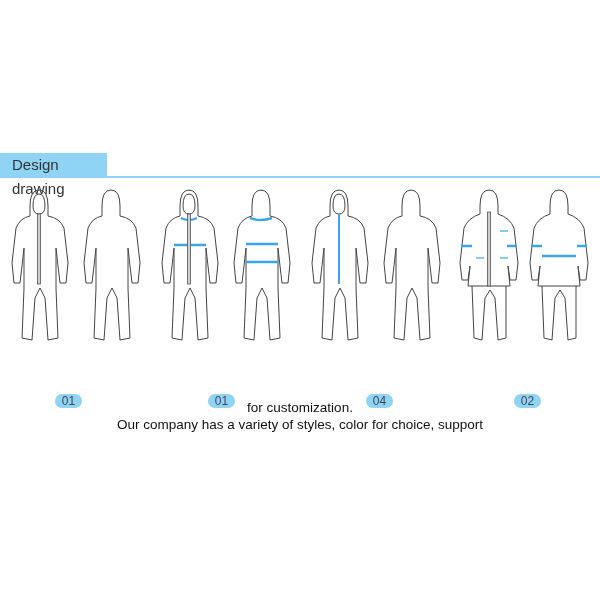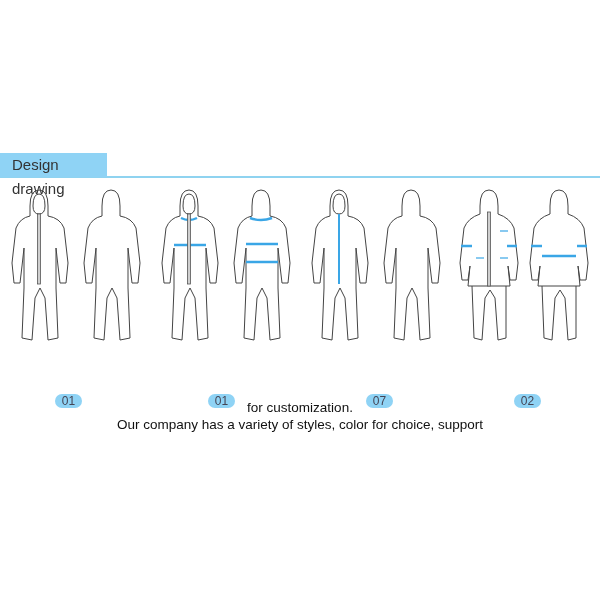--- a/index.html
+++ b/index.html
@@ -64,21 +64,21 @@
     <g class="suit">
       <path d="M30 18 Q30 2 39 2 Q48 2 48 18 L48 28 Q60 30 64 40 L68 75 L66 95 L60 95 L58 78 L56 60 L56 100 L58 150 L48 152 L45 110 L40 100 L35 110 L32 152 L22 150 L24 100 L24 60 L22 78 L20 95 L14 95 L12 75 L16 40 Q20 30 30 28 Z"></path>
       <path d="M33 18 Q33 6 39 6 Q45 6 45 18 Q45 26 39 26 Q33 26 33 18 Z"></path>
     </g>
     <line x1="39" y1="26" x2="39" y2="96" stroke="#3aa6e6" stroke-width="2"></line>
     <g class="suit" transform="translate(72,0)">
       <path d="M30 18 Q30 2 39 2 Q48 2 48 18 L48 28 Q60 30 64 40 L68 75 L66 95 L60 95 L58 78 L56 60 L56 100 L58 150 L48 152 L45 110 L40 100 L35 110 L32 152 L22 150 L24 100 L24 60 L22 78 L20 95 L14 95 L12 75 L16 40 Q20 30 30 28 Z"></path>
     </g>
   </svg>
 </div>
-<div class="badge" style="left:366px;">07</div>
+<div class="badge" style="left:366px;">04</div>
 
 <div class="figure-wrap" style="left:450px;">
   <svg viewBox="0 0 150 165">
     <g class="suit">
 
       <path d="M30 18 Q30 2 39 2 Q48 2 48 18 L48 26 Q60 30 64 40 L68 75 L66 92 L60 92 L58 78 L60 98 L18 98 L20 78 L18 92 L12 92 L10 75 L14 40 Q18 30 30 26 Z"></path>
 
       <path d="M22 98 L24 150 L32 152 L35 110 L40 102 L45 110 L48 152 L56 150 L56 98"></path>
     </g>
     <rect class="zip" x="37.5" y="24" width="3" height="74"></rect>

